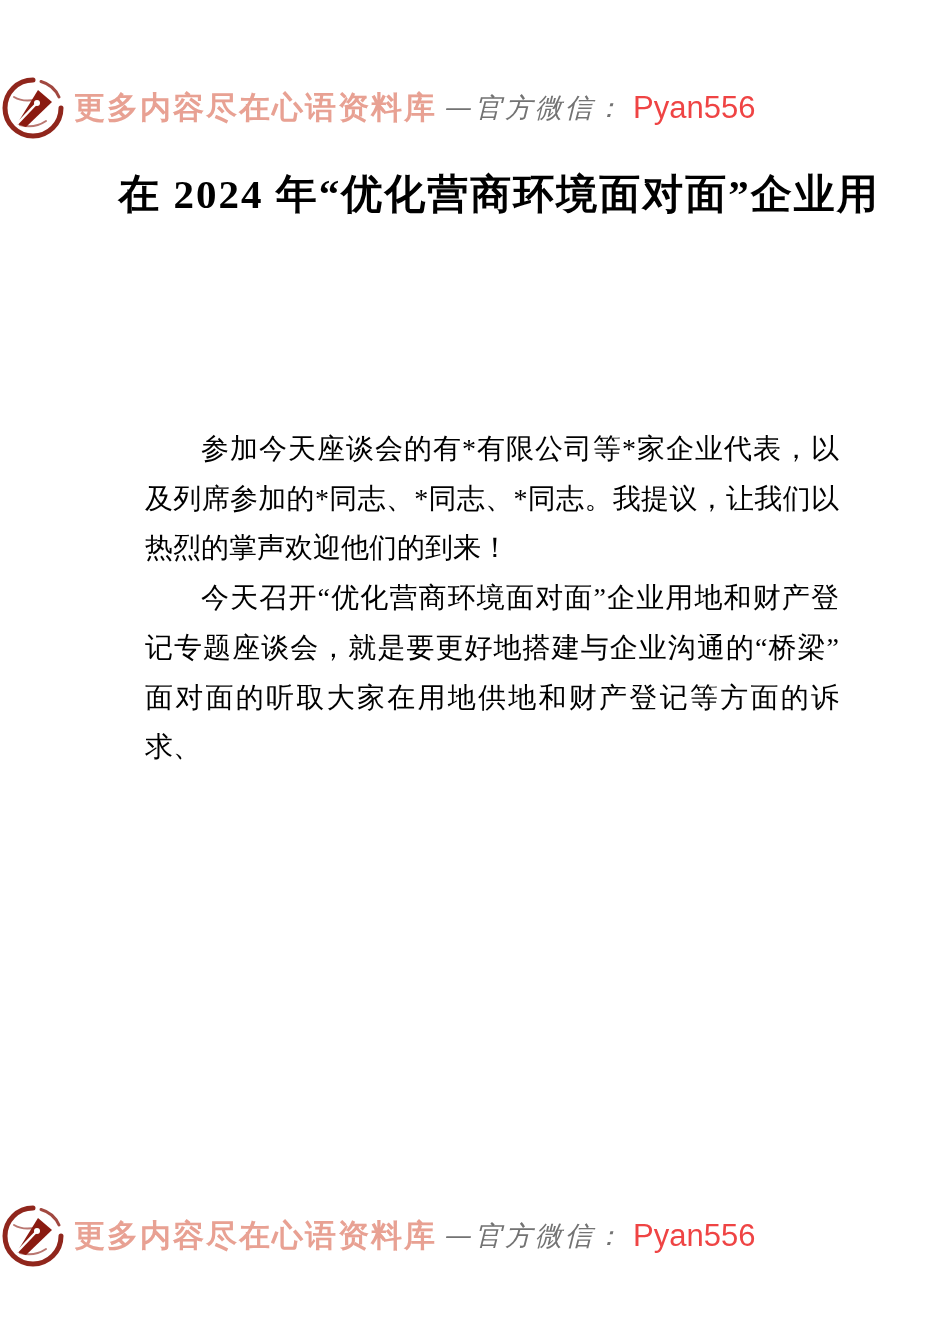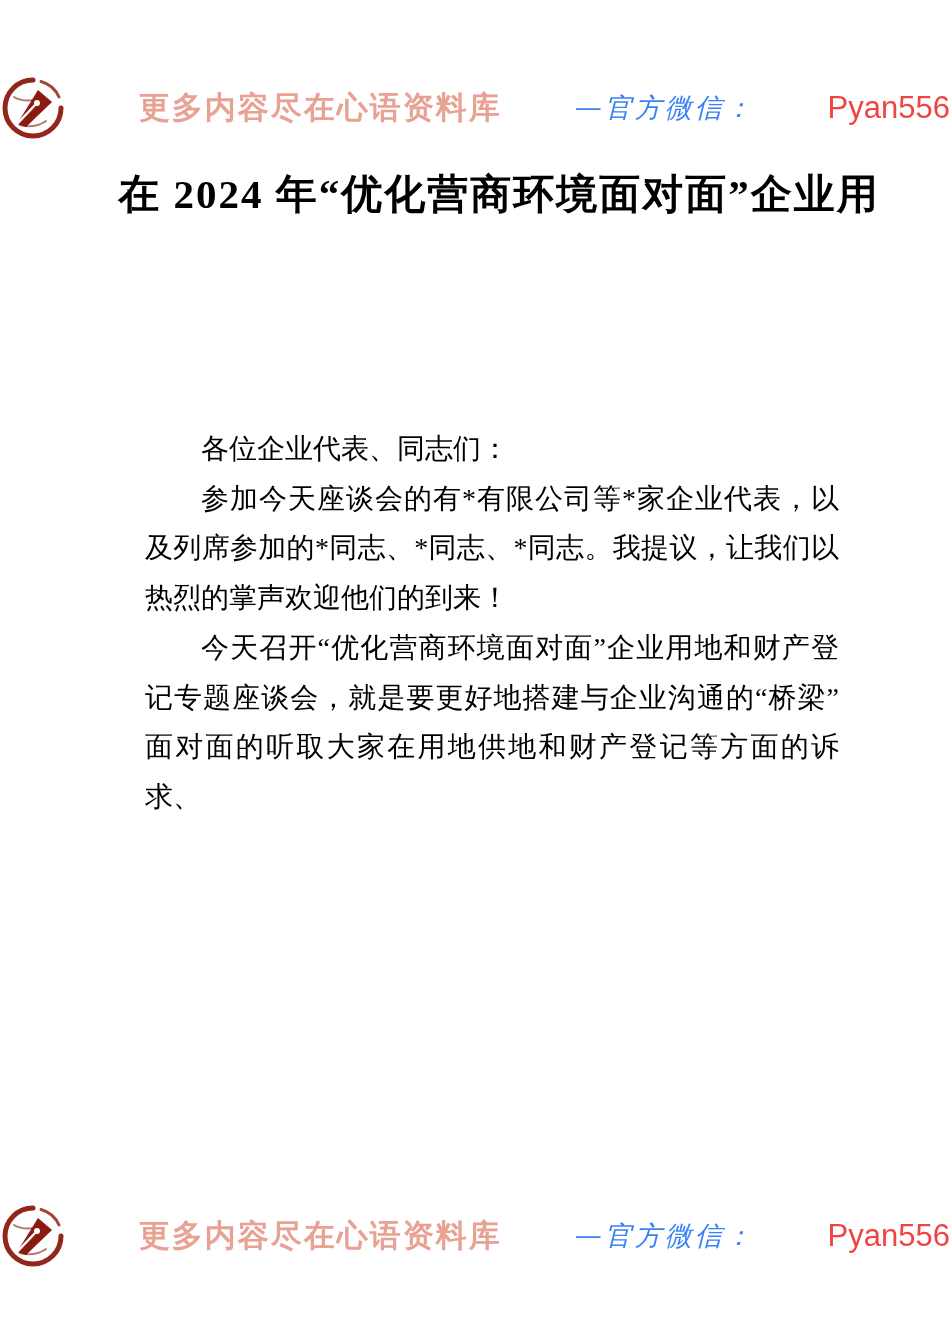--- a/index.html
+++ b/index.html
@@ -11,38 +11,38 @@
     overflow: hidden;
     font-family: "Liberation Serif", "DejaVu Serif", serif;
   }
 
   
   .brandbar {
     position: absolute;
     left: 0; right: 0;
     height: 68px;
     display: flex;
-    justify-content: space-between;
+    justify-content: flex-start;
     align-items: center;
     gap: 8px;
     white-space: nowrap;
   }
   .brandbar.top { top: 74px; }
   .brandbar.bottom { top: 1202px; }
   .brand-logo { width: 66px; height: 66px; flex: 0 0 auto; }
   .brand-text {
     font-size: 31px;
     font-weight: 600;
     color: #e8a193;
     letter-spacing: 2px;
     font-family: "Liberation Serif", "DejaVu Serif", serif;
   }
   .brand-sep {
     font-size: 27px;
-    color: #3b82f6;
+    color: #737373;
     font-style: italic;
     letter-spacing: 3px;
     font-family: "DejaVu Serif", serif;
   }
   .brand-id {
     font-size: 31px;
     color: #ef4444;
     font-family: "Liberation Sans", "DejaVu Sans", sans-serif;
   }
 
@@ -103,21 +103,20 @@
     <span class="brand-text">更多内容尽在心语资料库</span>
     <span class="brand-sep">—官方微信：</span>
     <span class="brand-id">Pyan556</span>
   </div>
 
   <div class="doc-title">
     <div class="line">在 2024 年“优化营商环境面对面”企业用</div>
   </div>
 
   <div class="doc-body">
-    <p>各位企业代表、同志们：</p>
     <p>参加今天座谈会的有*有限公司等*家企业代表，以及列席参加的*同志、*同志、*同志。我提议，让我们以热烈的掌声欢迎他们的到来！</p>
     <p>今天召开“优化营商环境面对面”企业用地和财产登记专题座谈会，就是要更好地搭建与企业沟通的“桥梁”面对面的听取大家在用地供地和财产登记等方面的诉求、</p>
   </div>
 
   <div class="brandbar bottom">
     <span class="brand-logo">
       <svg viewBox="0 0 66 66" width="66" height="66" aria-hidden="true">
         <g fill="none" stroke="#8a1a10" stroke-linecap="round">
           <path d="M33 5 A28 28 0 1 0 61 33" stroke-width="5" opacity="0.95"></path>
           <path d="M59 22 A28 28 0 0 0 41 6.5" stroke-width="3" opacity="0.8"></path>

